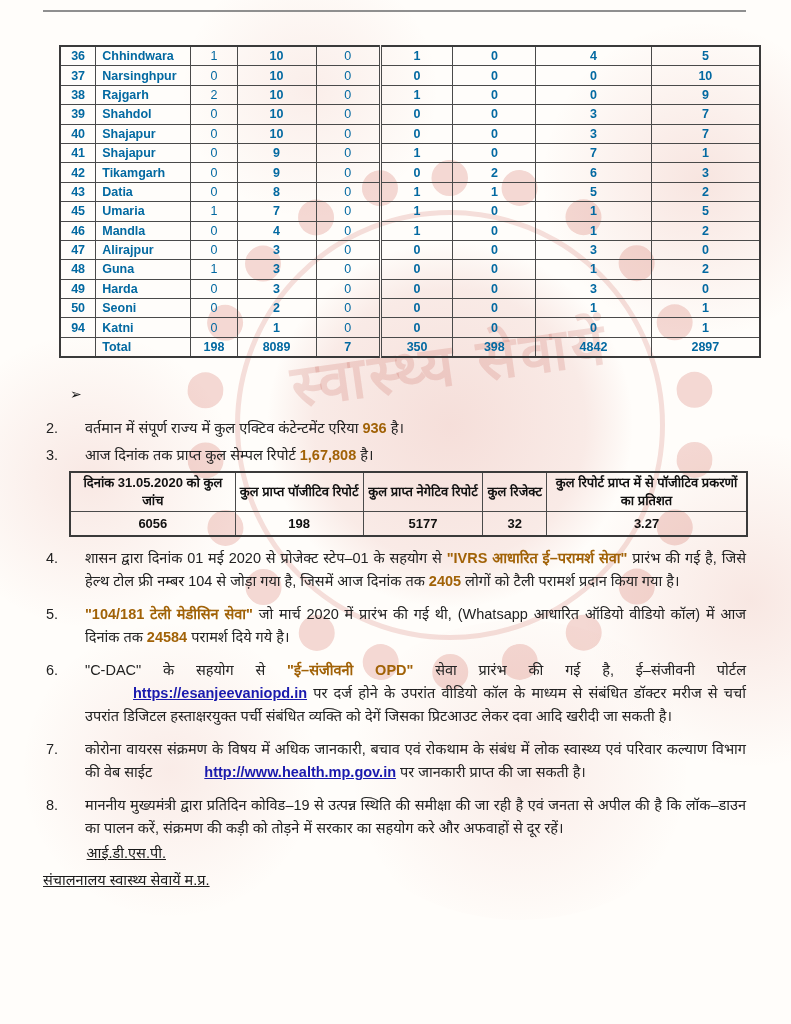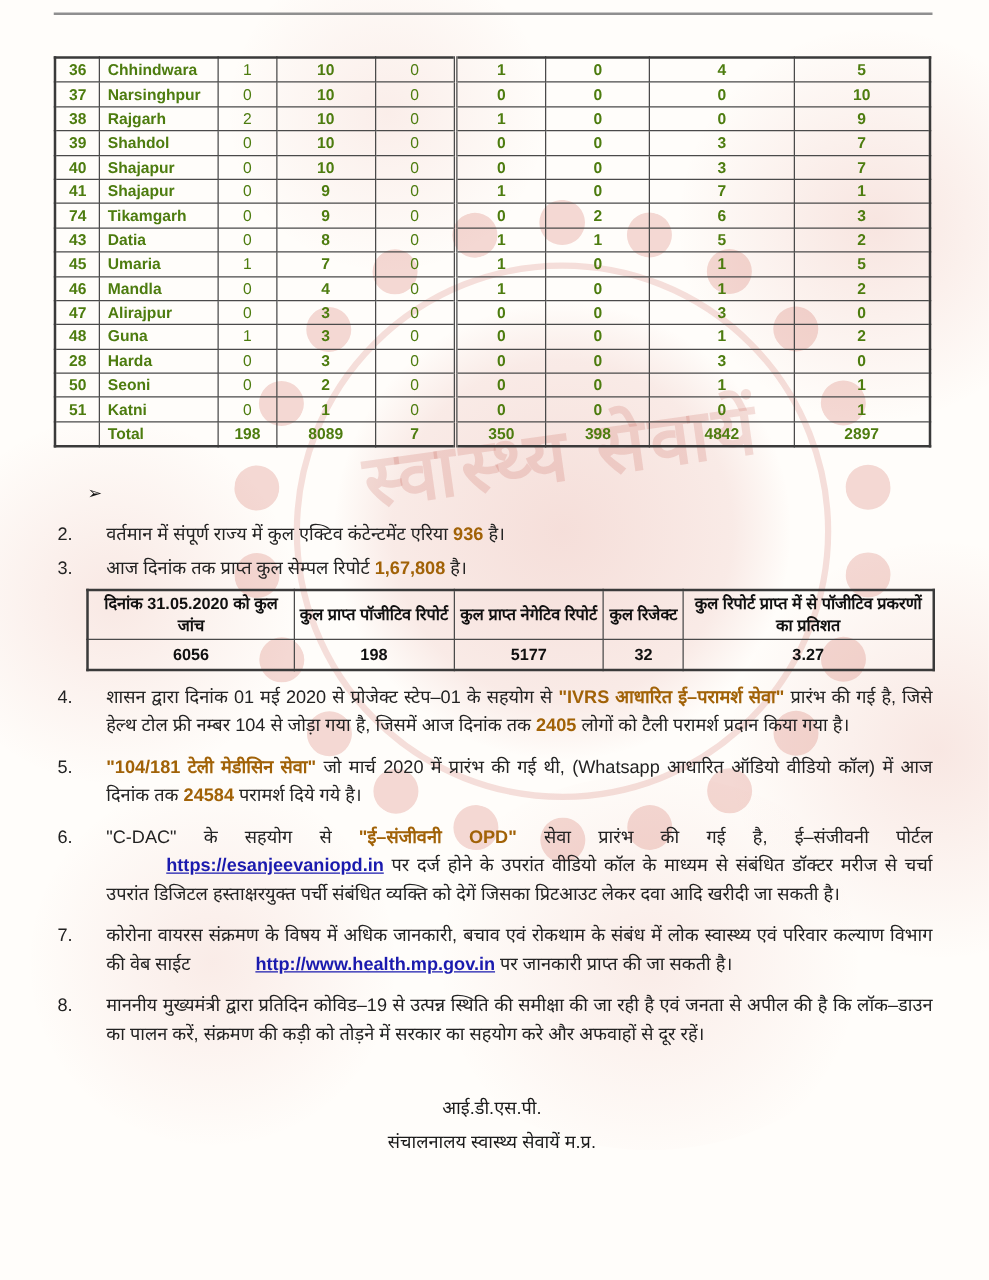--- a/index.html
+++ b/index.html
@@ -28,21 +28,21 @@
     position:absolute;left:250px;top:330px;width:400px;text-align:center;
     color:rgba(185,60,48,0.16);font-weight:bold;font-size:58px;line-height:70px;
     transform:rotate(-8deg);letter-spacing:4px;
   }
   
   .content{position:relative;z-index:1;padding:8px 45px 0 43px;box-sizing:border-box;}
   .top-rule{height:2px;background:#8f8f8f;margin:2px 0 0 0;}
   
   table.dtable{
     border-collapse:collapse;width:702px;margin-top:33px;
-    font-size:12.5px;color:#4d7c0f;table-layout:fixed;
+    font-size:12.5px;color:#0369a1;table-layout:fixed;margin-left:16px;
   }
   table.dtable td{
     border:1px solid #4a4a4a;height:18.4px;text-align:center;
     padding:0 2px;overflow:hidden;white-space:nowrap;
   }
   table.dtable{border:2px solid #3a3a3a;}
   table.dtable td:nth-child(1){width:4.7%;font-weight:700;}
   table.dtable td:nth-child(2){width:13.3%;text-align:left;padding-left:6px;font-weight:700;}
   table.dtable td:nth-child(3){width:6.4%;font-weight:400;}
   table.dtable td:nth-child(4){width:11.4%;font-weight:700;}
@@ -72,21 +72,21 @@
   }
   table.rtable{border:2px solid #3a3a3a;}
   table.rtable th,table.rtable td{border:1px solid #4a4a4a;text-align:center;padding:1px 3px;}
   table.rtable th{font-size:13px;line-height:18px;font-weight:700;}
   table.rtable td{height:21px;}
   table.rtable col.c1{width:24.4%;} table.rtable col.c2{width:18.9%;}
   table.rtable col.c3{width:17.7%;} table.rtable col.c4{width:9.4%;}
   table.rtable col.c5{width:29.6%;}
   
   .signature{
-    margin-top:34px;display:flex;justify-content:center;
+    display:flex;justify-content:flex-start;text-decoration:underline;
   }
   .signature .sig-block{text-align:center;font-size:14.5px;line-height:27px;color:#1a1a1a;margin-right:2px;}
 </style>
 </head>
 <body>
 
 <div class="watermark">
   <div class="blob" style="left:540px;top:20px;width:320px;height:320px;background:radial-gradient(circle, rgba(202,82,66,0.14), rgba(202,82,66,0) 70%);"></div>
   <div class="blob" style="left:-60px;top:330px;width:300px;height:300px;background:radial-gradient(circle, rgba(202,82,66,0.12), rgba(202,82,66,0) 70%);"></div>
   <div class="blob" style="left:580px;top:430px;width:340px;height:340px;background:radial-gradient(circle, rgba(202,82,66,0.13), rgba(202,82,66,0) 70%);"></div>
@@ -165,21 +165,21 @@
           <td>Shajapur</td>
           <td>0</td>
           <td>9</td>
           <td>0</td>
           <td>1</td>
           <td>0</td>
           <td>7</td>
           <td>1</td>
         </tr>
         <tr>
-          <td>74</td>
+          <td>42</td>
           <td>Tikamgarh</td>
           <td>0</td>
           <td>9</td>
           <td>0</td>
           <td>0</td>
           <td>2</td>
           <td>6</td>
           <td>3</td>
         </tr>
         <tr>
@@ -231,21 +231,21 @@
           <td>Guna</td>
           <td>1</td>
           <td>3</td>
           <td>0</td>
           <td>0</td>
           <td>0</td>
           <td>1</td>
           <td>2</td>
         </tr>
         <tr>
-          <td>28</td>
+          <td>49</td>
           <td>Harda</td>
           <td>0</td>
           <td>3</td>
           <td>0</td>
           <td>0</td>
           <td>0</td>
           <td>3</td>
           <td>0</td>
         </tr>
         <tr>
@@ -253,21 +253,21 @@
           <td>Seoni</td>
           <td>0</td>
           <td>2</td>
           <td>0</td>
           <td>0</td>
           <td>0</td>
           <td>1</td>
           <td>1</td>
         </tr>
         <tr>
-          <td>51</td>
+          <td>94</td>
           <td>Katni</td>
           <td>0</td>
           <td>1</td>
           <td>0</td>
           <td>0</td>
           <td>0</td>
           <td>0</td>
           <td>1</td>
         </tr>
         <tr class="total-row">

